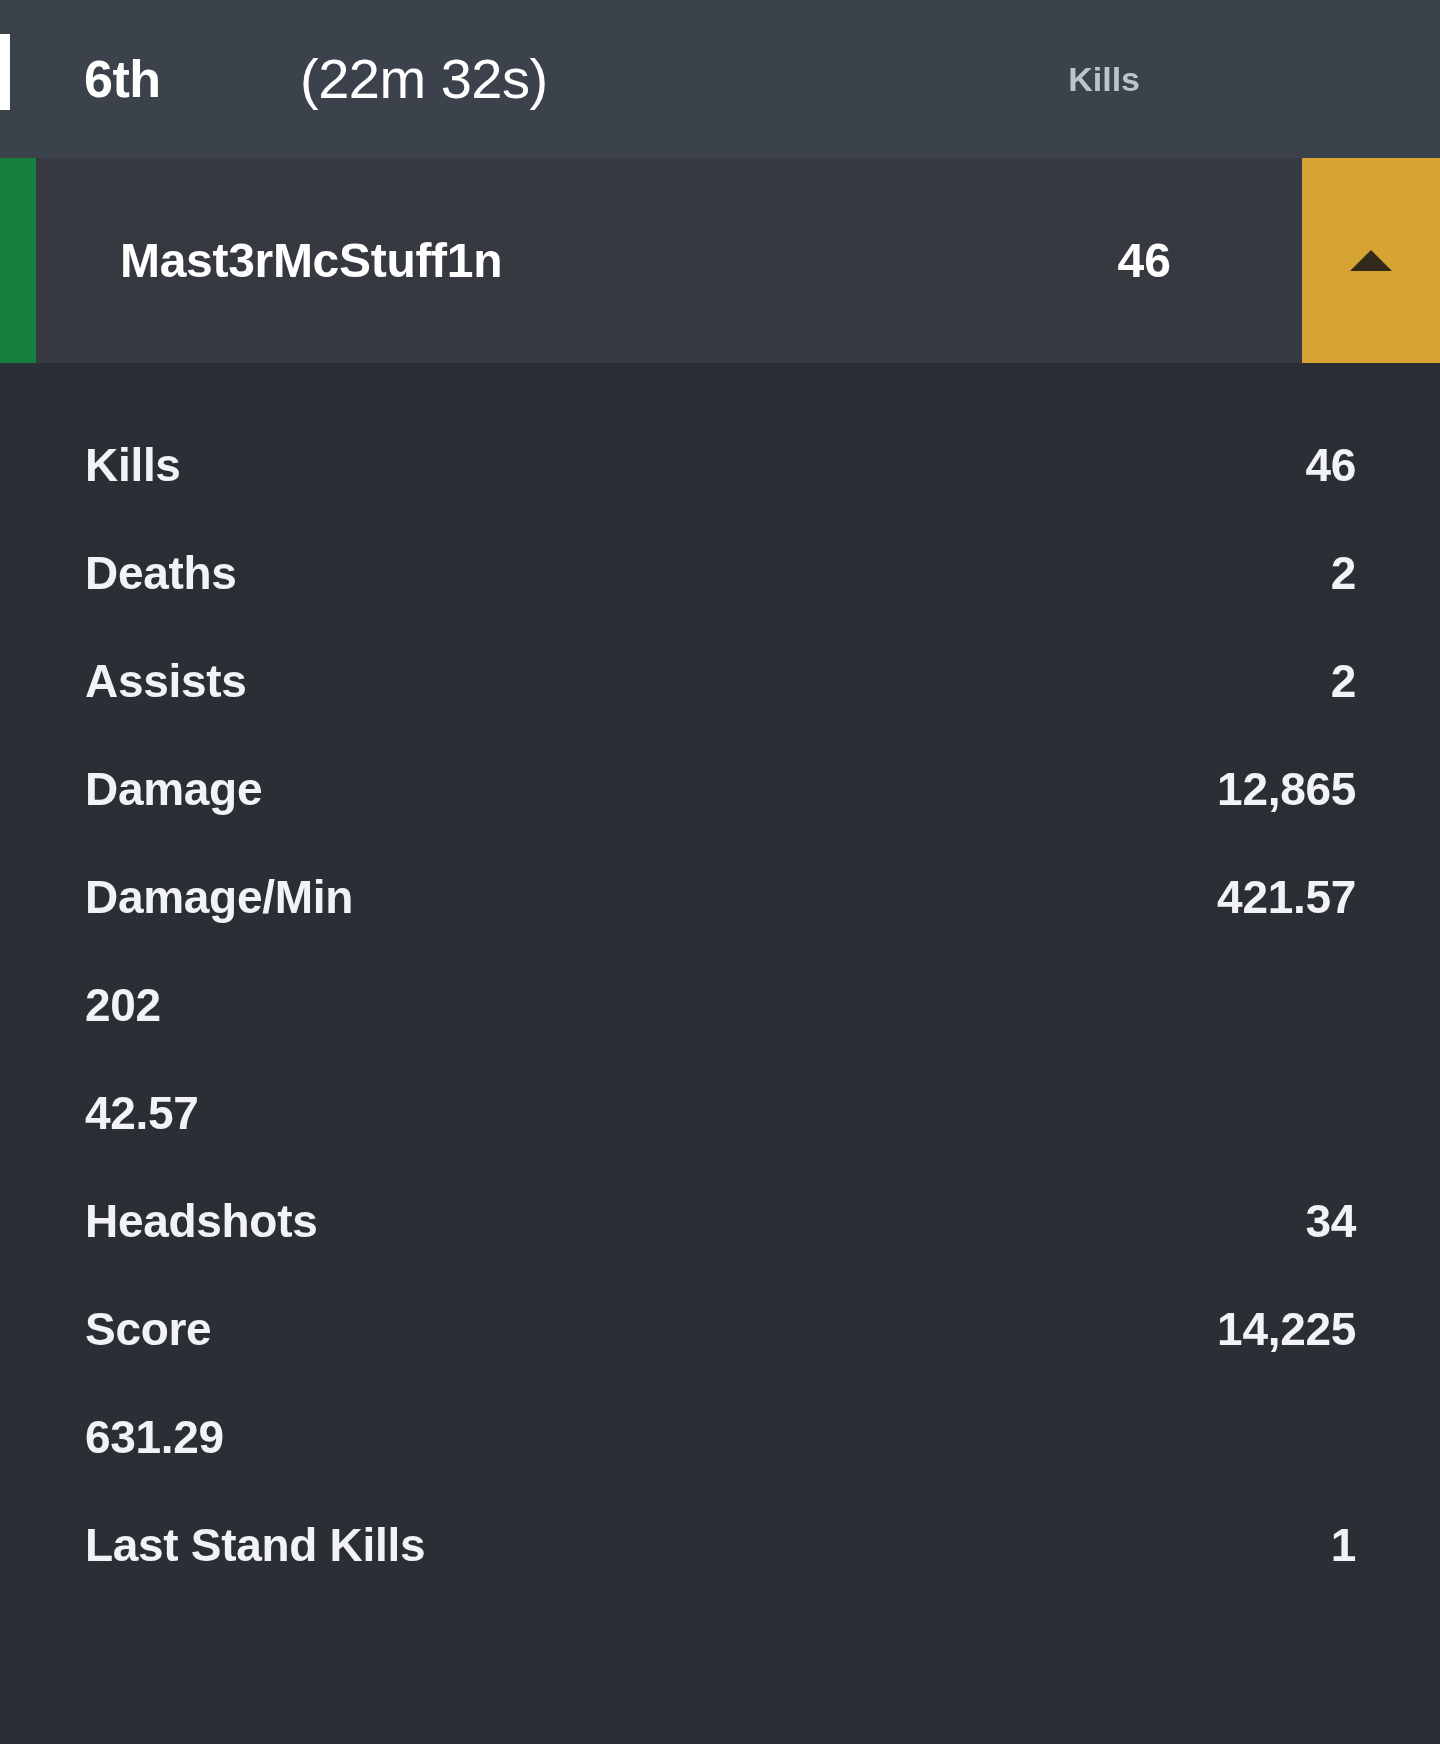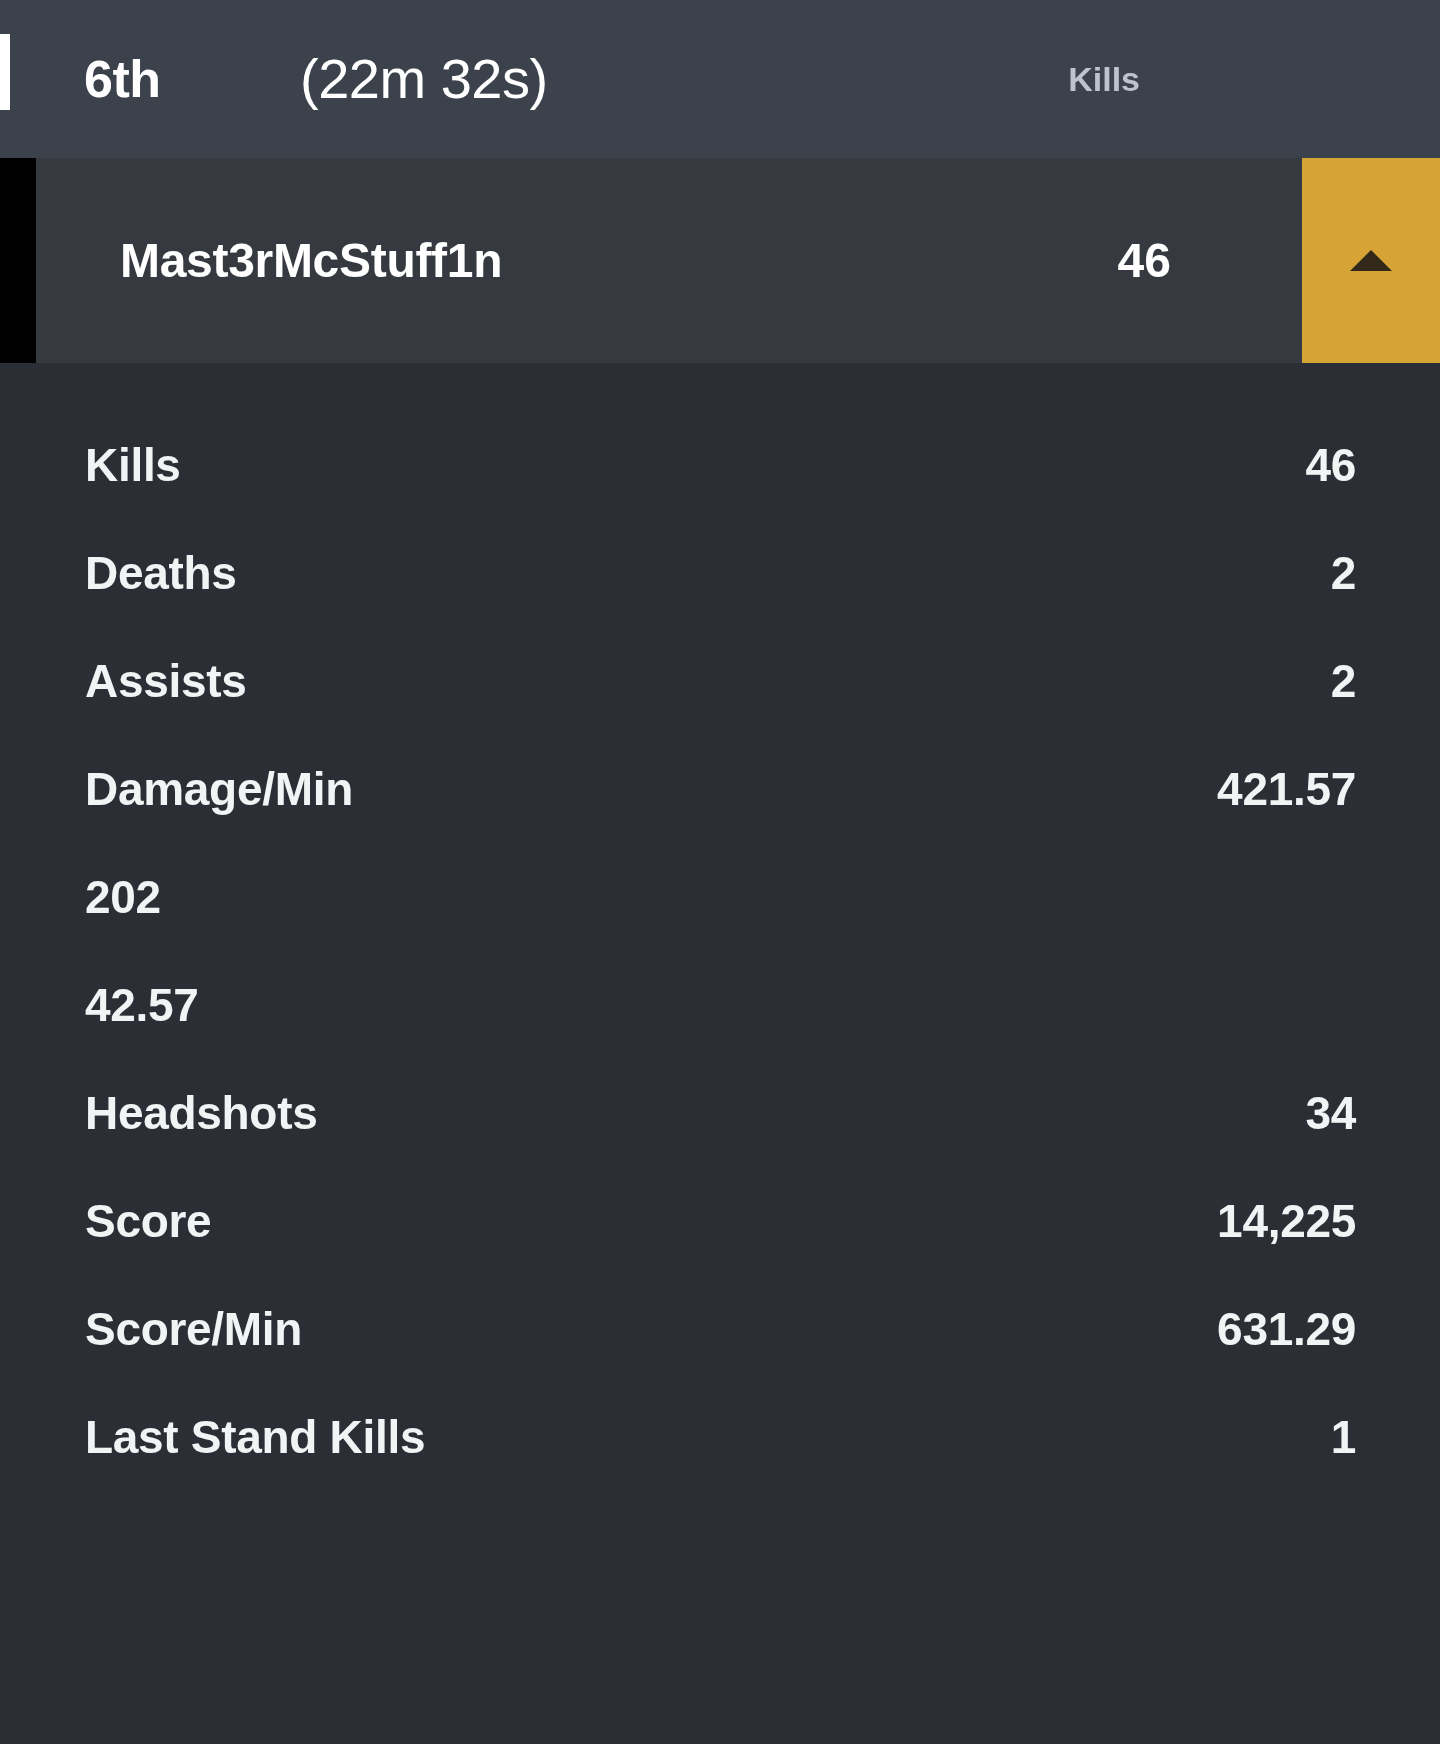--- a/index.html
+++ b/index.html
@@ -12,21 +12,21 @@
     background: #2b2e34;
     font-family: "Liberation Sans", sans-serif;
     -webkit-font-smoothing: antialiased;
     overflow: hidden;
   }
 
   #app {
     position: relative;
     width: 1440px;
     height: 1260px;
-    background: #000000;
+    background: #15803d;
   }
 
   
   .match-header {
     position: relative;
     height: 158px;
     background: #3c424c;
     display: flex;
     align-items: center;
     box-sizing: border-box;
@@ -187,39 +187,42 @@
       </div>
       <div class="stat-row">
         <span class="stat-label">Deaths</span>
         <span class="stat-value">2</span>
       </div>
       <div class="stat-row">
         <span class="stat-label">Assists</span>
         <span class="stat-value">2</span>
       </div>
       <div class="stat-row">
+        <span class="stat-label">Damage</span>
+        <span class="stat-value">12,865</span>
+      </div>
+      <div class="stat-row">
         <span class="stat-label">Damage/Min</span>
         <span class="stat-value">421.57</span>
       </div>
       <div class="stat-row">
         <span class="stat-value">202</span>
       </div>
       <div class="stat-row">
         <span class="stat-value">42.57</span>
       </div>
       <div class="stat-row">
         <span class="stat-label">Headshots</span>
         <span class="stat-value">34</span>
       </div>
       <div class="stat-row">
         <span class="stat-label">Score</span>
         <span class="stat-value">14,225</span>
       </div>
       <div class="stat-row">
-        <span class="stat-label">Score/Min</span>
         <span class="stat-value">631.29</span>
       </div>
       <div class="stat-row">
         <span class="stat-label">Last Stand Kills</span>
         <span class="stat-value">1</span>
       </div>
     </div>
 
 </div>
 

